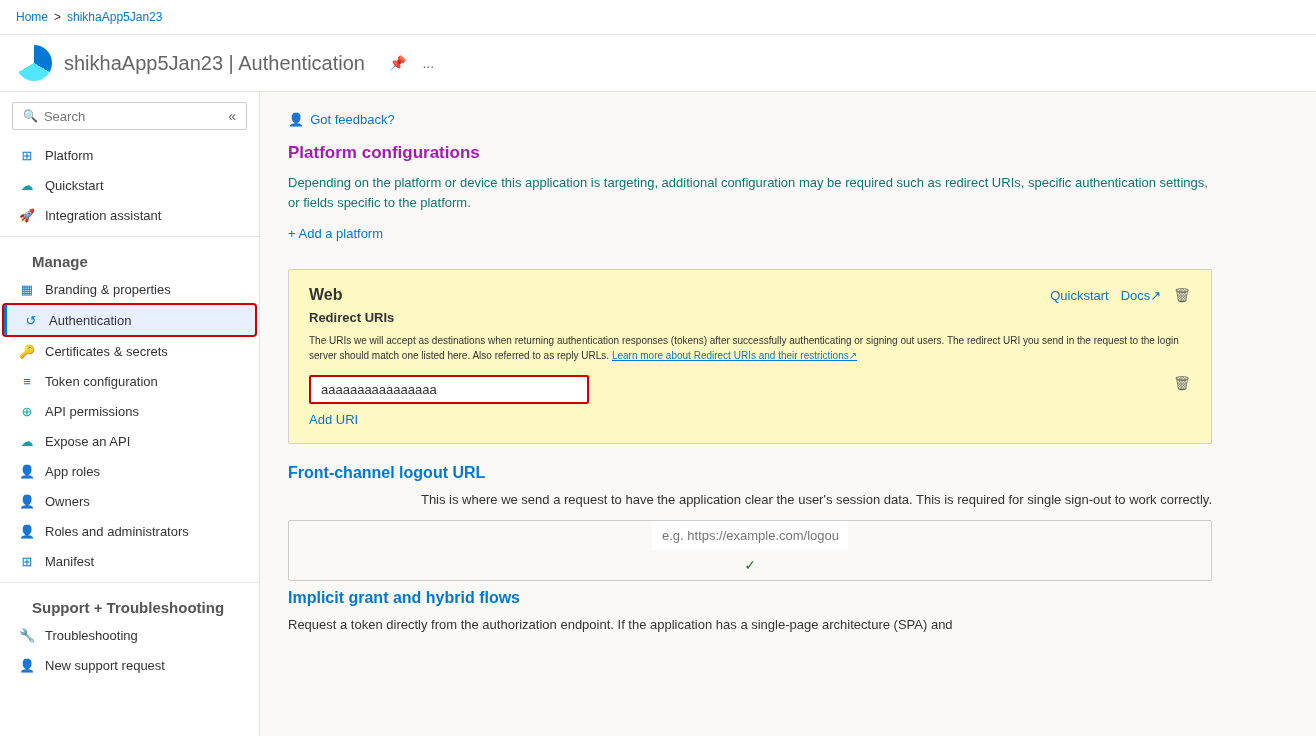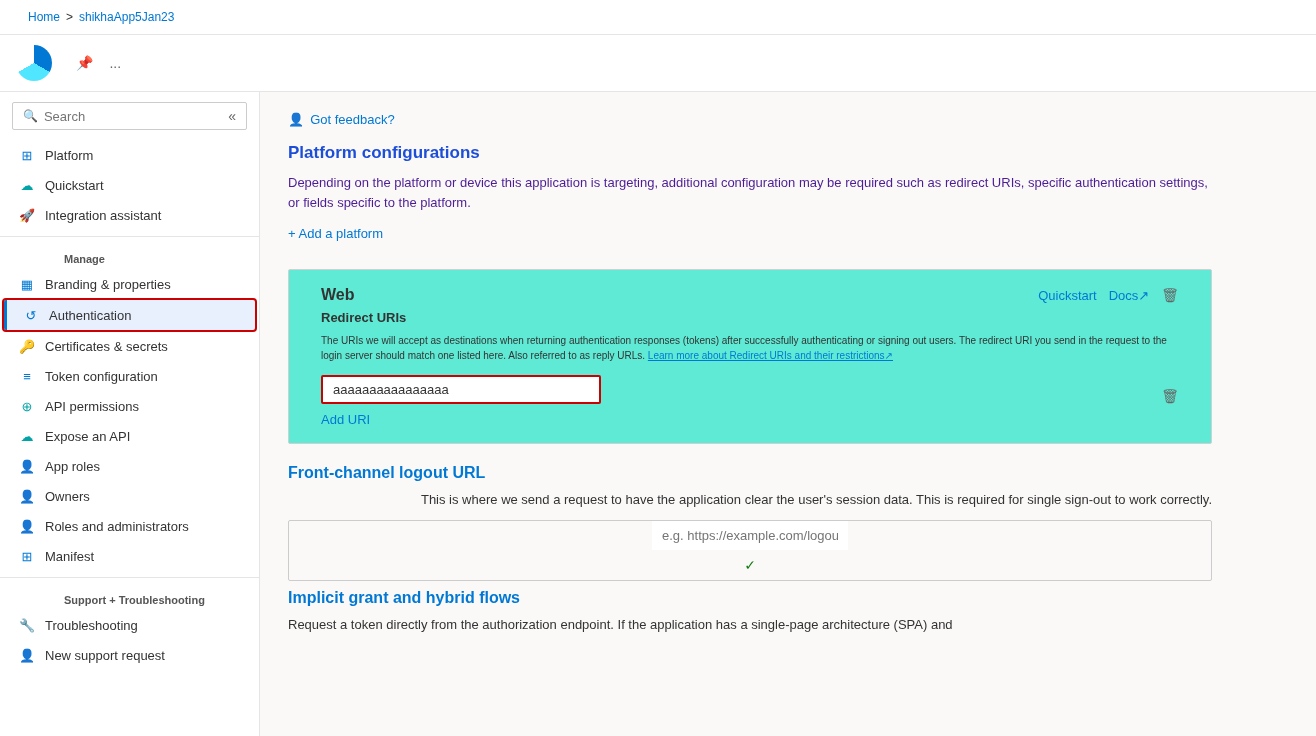--- a/index.html
+++ b/index.html
@@ -1,19 +1,19 @@
 <!DOCTYPE html>
 <html><head>
   <meta charset="utf-8">
   <style>
     * { box-sizing: border-box; margin: 0; padding: 0; }
     body { font-family: 'Segoe UI', Arial, sans-serif; font-size: 13px; color: #333; background: #fff; display: flex; flex-direction: column; height: 736px; overflow: hidden; }
 
     
-    .breadcrumb { display: flex; align-items: center; gap: 6px; padding: 10px 28px; font-size: 12px; color: #0078d4; background: #fff; border-bottom: 1px solid #e5e5e5; }
+    .breadcrumb { display: flex; align-items: center; gap: 6px; padding: 10px 16px; font-size: 12px; color: #0078d4; background: #fff; border-bottom: 1px solid #e5e5e5; }
     .breadcrumb span { color: #333; }
     .breadcrumb a { color: #0078d4; text-decoration: none; }
 
     
     .app-header { display: flex; align-items: center; gap: 12px; padding: 10px 16px 10px 16px; background: #fff; border-bottom: 1px solid #e5e5e5; }
     .app-icon { width: 36px; height: 36px; background: conic-gradient(#0078d4 0deg 120deg, #50e6ff 120deg 240deg, #fff 240deg 360deg); border-radius: 50%; flex-shrink: 0; }
     .app-title { font-size: 20px; font-weight: 600; color: #1a1a1a; }
     .app-title span { color: #666; font-weight: 400; }
     .header-icons { display: flex; gap: 8px; margin-left: 8px; }
     .header-icon { color: #666; cursor: pointer; font-size: 14px; padding: 2px 4px; }
@@ -24,46 +24,46 @@
     
     .sidebar { width: 260px; background: #fff; border-right: 1px solid #e5e5e5; overflow-y: auto; flex-shrink: 0; padding-bottom: 16px; }
     .search-box { display: flex; align-items: center; gap: 6px; margin: 10px 12px; padding: 5px 10px; border: 1px solid #ccc; border-radius: 2px; background: #fff; }
     .search-box input { border: none; outline: none; font-size: 13px; width: 100%; color: #333; }
     .search-icon-svg { color: #666; font-size: 12px; }
     .collapse-btn { margin-left: auto; color: #666; cursor: pointer; font-size: 14px; }
 
     .nav-item { display: flex; align-items: center; gap: 10px; padding: 7px 16px; cursor: pointer; color: #333; font-size: 13px; border-left: 3px solid transparent; }
     .nav-icon { width: 16px; height: 16px; flex-shrink: 0; display: flex; align-items: center; justify-content: center; }
 
-    .section-label { font-size: 11px; font-weight: 700; color: #555; padding: 10px 16px 4px 16px; text-transform: none; margin-left: 48px; }
+    .section-label { font-size: 15px; font-weight: 700; color: #555; padding: 10px 16px 4px 32px; text-transform: none; }
 
     
     .content { flex: 1; overflow-y: auto; padding: 0; background: #faf9f8; }
     .content-inner { max-width: 980px; padding: 20px 28px; }
 
     .feedback-bar { display: flex; align-items: center; gap: 6px; font-size: 13px; color: #0078d4; cursor: pointer; margin-bottom: 16px; }
 
-    h2.section-title { font-size: 17px; font-weight: 600; color: #1d4ed8; margin-bottom: 10px; }
-    .section-desc { font-size: 13px; color: #4c1d95; margin-bottom: 14px; line-height: 1.5; }
+    h2.section-title { font-size: 17px; font-weight: 600; color: #a21caf; margin-bottom: 10px; }
+    .section-desc { font-size: 13px; color: #0f766e; margin-bottom: 14px; line-height: 1.5; }
 
     .add-platform { display: flex; align-items: center; gap: 6px; color: #0078d4; cursor: pointer; font-size: 13px; margin-bottom: 28px; font-weight: 500; }
 
     
-    .web-card { border: 1px solid #d0d0d0; background: #5eead4; padding: 16px 32px; margin-bottom: 20px; border-radius: 2px; }
+    .web-card { border: 1px solid #d0d0d0; background: #fef9c3; padding: 16px 20px; margin-bottom: 20px; border-radius: 2px; }
     .web-card-header { display: flex; align-items: center; justify-content: space-between; margin-bottom: 6px; }
     .web-card-title { font-size: 16px; font-weight: 600; color: #333; }
     .web-card-subtitle { font-size: 13px; font-weight: 600; color: #333; margin-bottom: 8px; }
     .web-card-actions { display: flex; align-items: center; gap: 12px; }
     .card-link { color: #0078d4; text-decoration: none; font-size: 13px; cursor: pointer; }
     .trash-icon { color: #666; cursor: pointer; font-size: 14px; }
 
     .uri-desc { font-size: 10px; color: #333; margin-bottom: 12px; line-height: 1.5; }
     .uri-desc a { color: #0078d4; }
 
-    .uri-input-row { display: flex; align-items: flex-end; gap: 24px; margin-bottom: 8px; }
+    .uri-input-row { display: flex; align-items: flex-start; gap: 24px; margin-bottom: 8px; }
     .uri-input { border: 2px solid #c00; border-radius: 2px; padding: 5px 10px; font-size: 13px; width: 280px; color: #333; outline: none; }
 
     .add-uri { color: #0078d4; cursor: pointer; font-size: 13px; font-weight: 500; }
 
     
     h3.sub-section-title { font-size: 16px; font-weight: 600; color: #0078d4; margin-bottom: 8px; }
     .logout-desc { font-size: 13px; color: #333; margin-bottom: 10px; line-height: 1.5; text-align: right; }
     .logout-input-row { display: flex; align-items: center; border: 1px solid #ccc; border-radius: 2px; overflow: hidden; margin-bottom: 8px; flex-direction: column; }
     .logout-input { border: none; outline: none; padding: 7px 10px; font-size: 13px; flex: 1; color: #999; }
     .check-icon { padding: 7px 10px; color: #107c10; font-size: 14px; }
@@ -97,20 +97,25 @@
 <body>
 
 <div class="breadcrumb">
   <a href="#">Home</a>
   <span>&gt;</span>
   <a href="#">shikhaApp5Jan23</a>
 </div>
 
 <div class="app-header">
   <div class="app-icon"></div>
+  <div class="app-title">
+    <span>shikhaApp5Jan23</span>
+    <span> | </span>
+    <span>Authentication</span>
+  </div>
   <div class="header-icons">
     <span class="header-icon">📌</span>
     <span class="header-icon">...</span>
   </div>
 </div>
 
 <div class="main-layout">
 
   <div class="sidebar">
     <div class="search-box">

